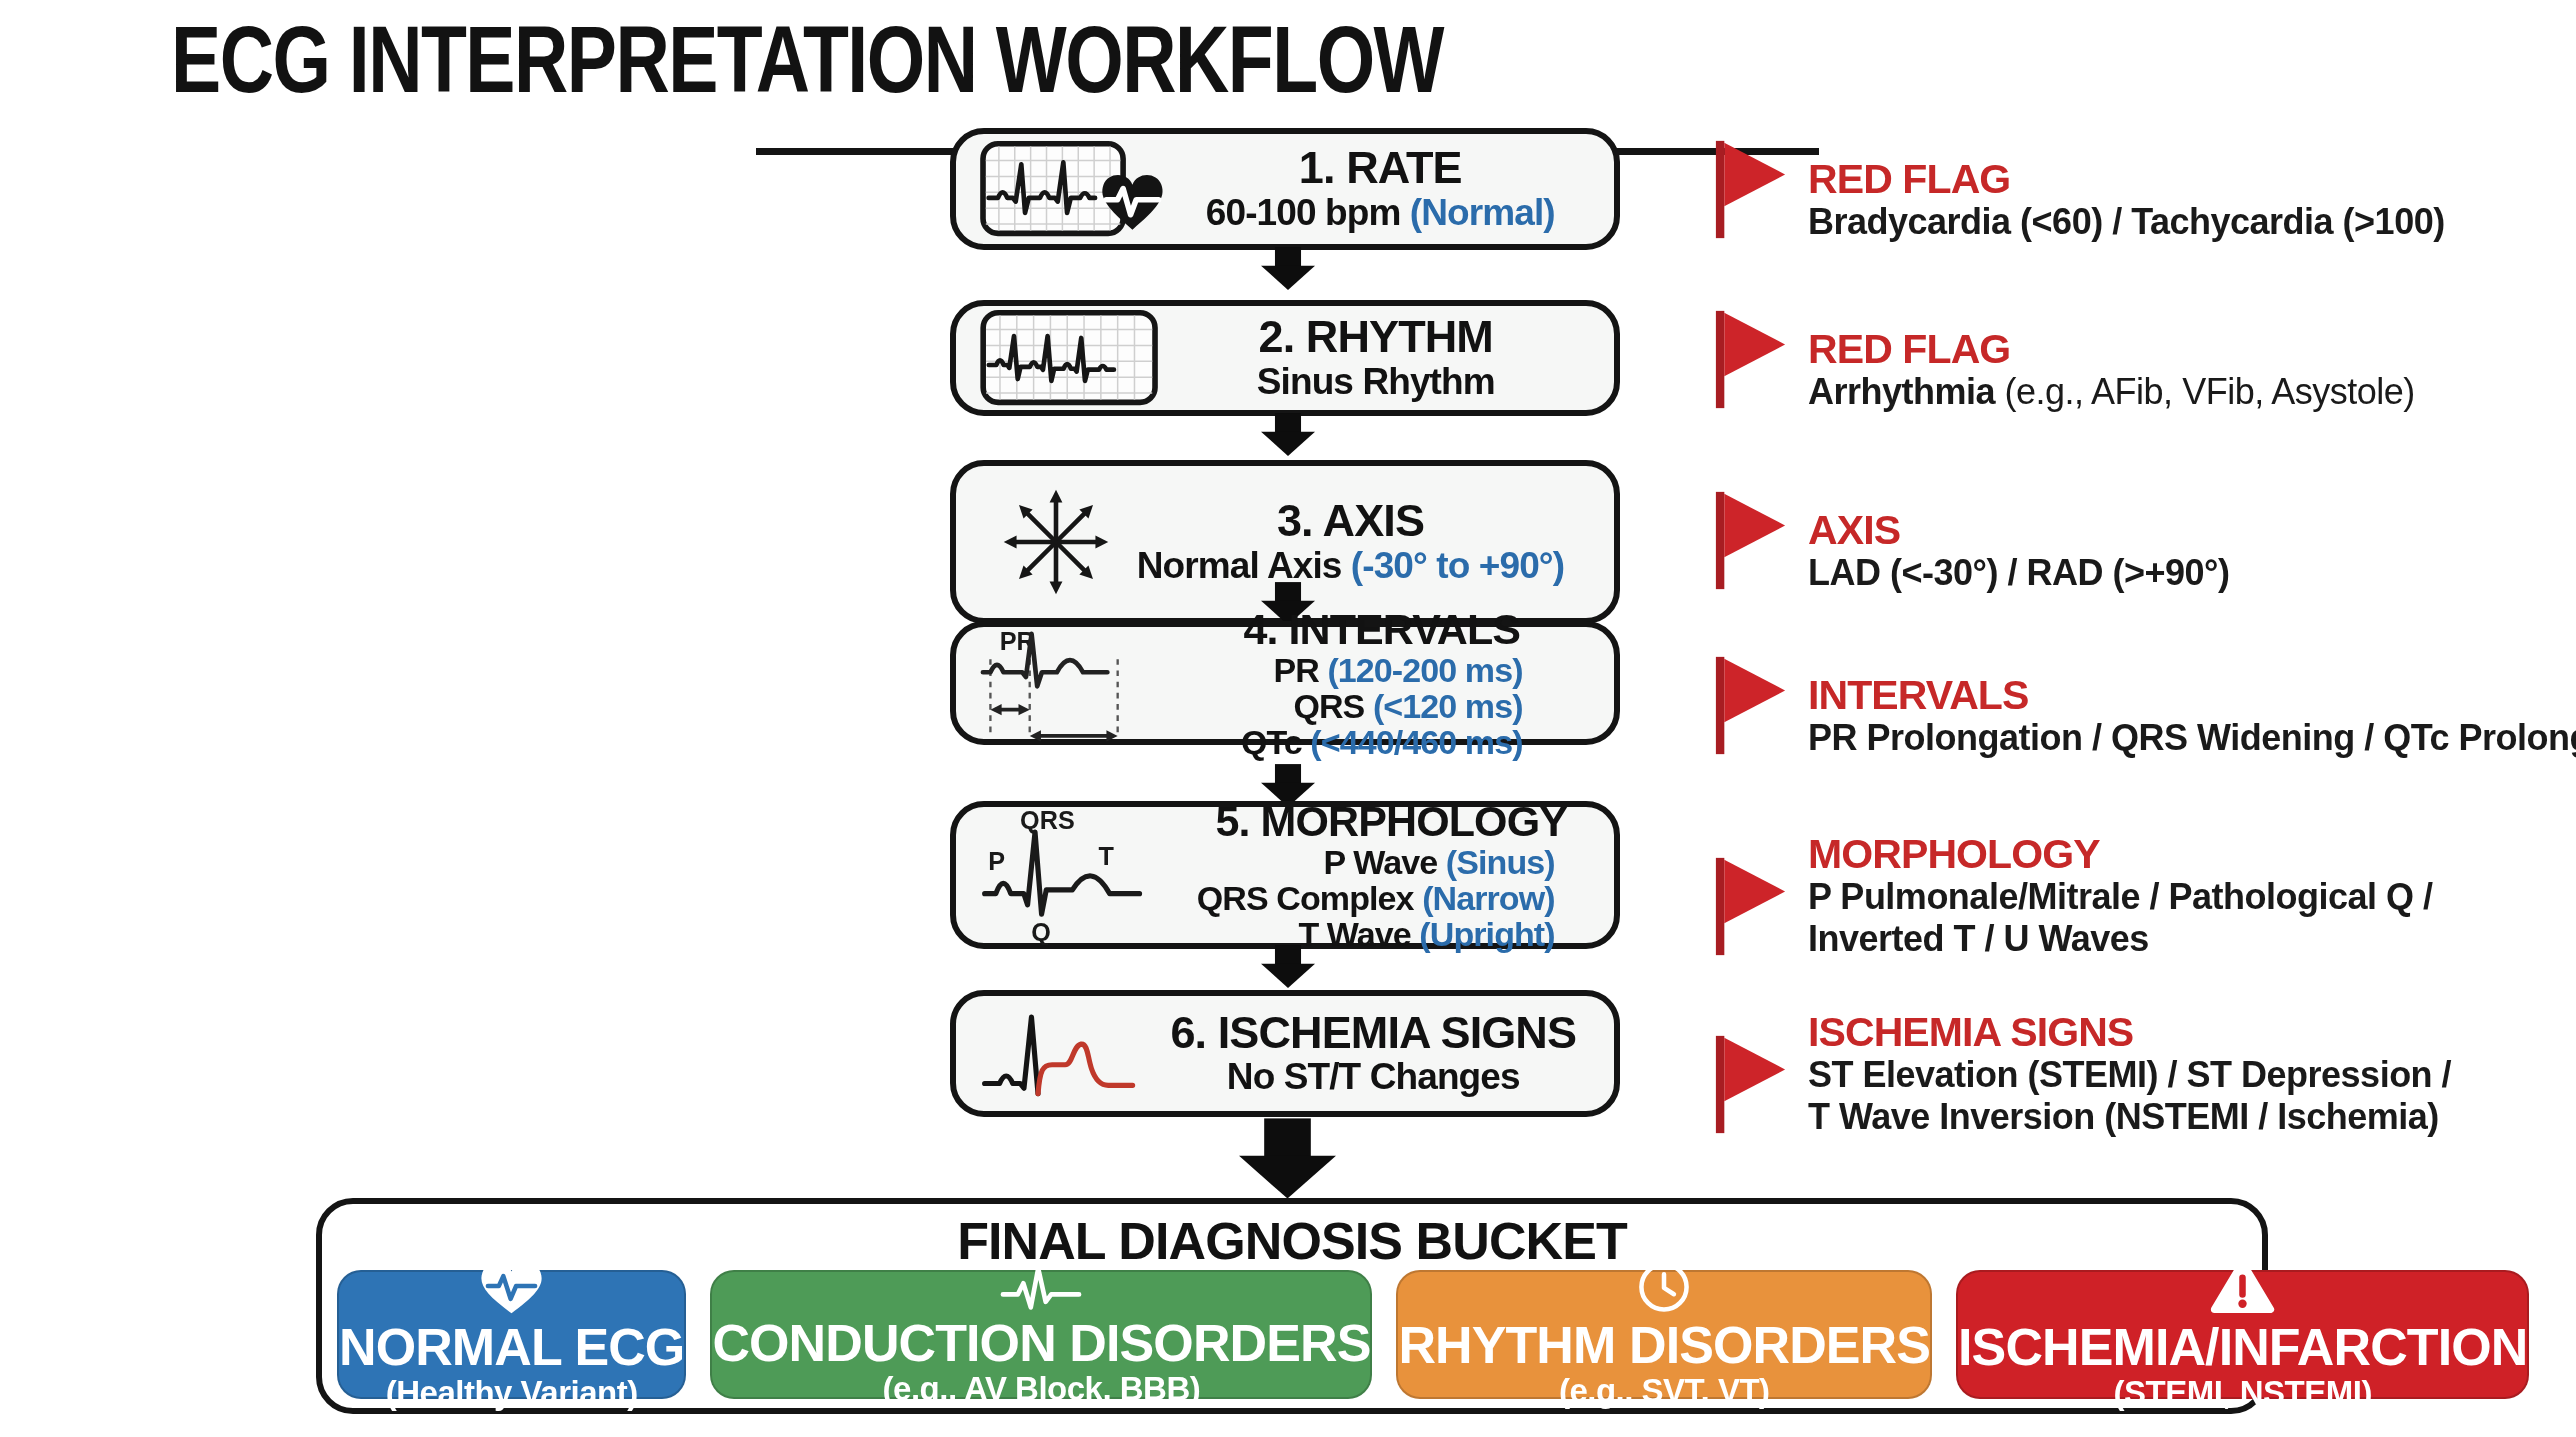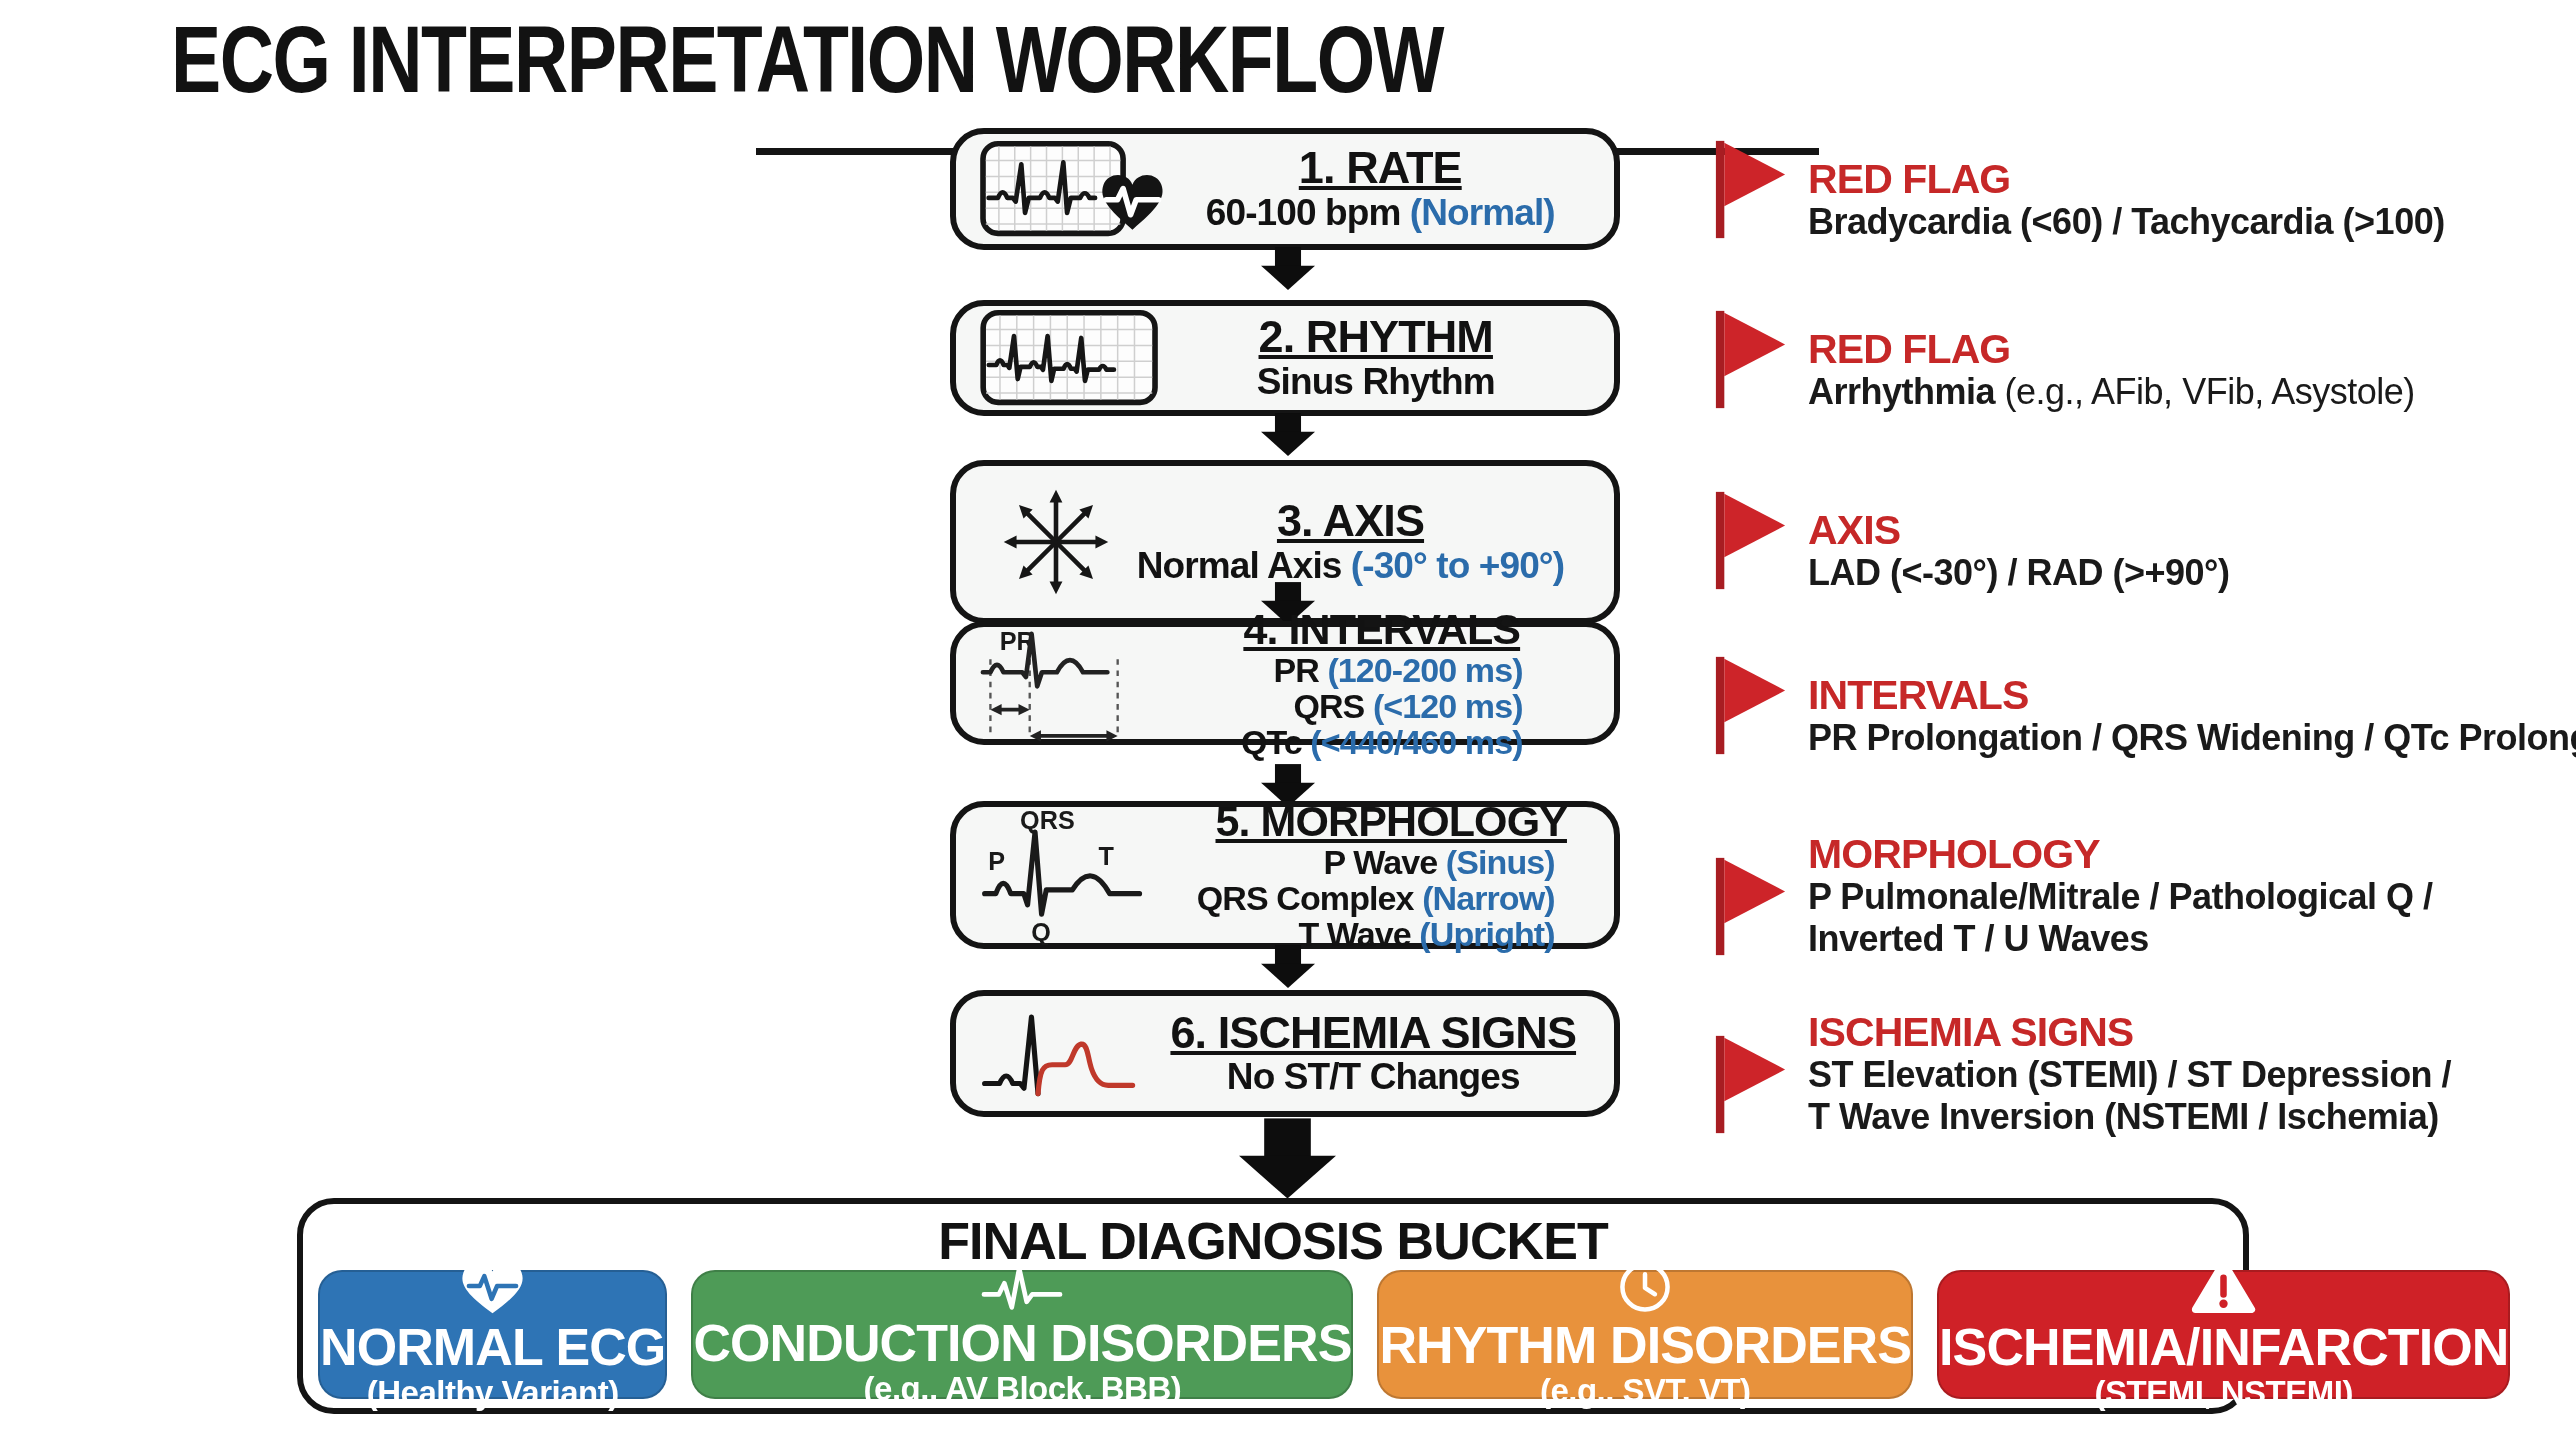--- a/index.html
+++ b/index.html
@@ -15,38 +15,38 @@
   .main-title span{display:inline-block;transform:scaleX(0.8);transform-origin:center;letter-spacing:-1.9px;}
   .title-underline{position:absolute;top:148px;left:756px;width:1063px;height:6.6px;background:#141414;}
   
   .step{
     position:absolute;left:950px;width:670px;box-sizing:border-box;
     background:#f6f7f6;border:6.6px solid #141414;border-radius:34px;
     display:flex;align-items:center;
   }
   .step-icon{flex:0 0 auto;margin-left:22.5px;display:flex;align-items:center;}
   .step-text{flex:1;display:flex;flex-direction:column;justify-content:center;align-items:center;padding-right:24px;}
-  .step-title{font-size:45px;line-height:1.08;letter-spacing:-0.9px;white-space:nowrap;text-decoration:underline;}
+  .step-title{font-size:45px;line-height:1.08;letter-spacing:-0.9px;white-space:nowrap;}
   .step-line{font-size:37px;line-height:1.1;letter-spacing:-0.9px;white-space:nowrap;}
   .step-lines{display:inline-block;text-align:right;}
   .step-lines .step-line{font-size:34px;line-height:1.06;}
   .hl{color:#2b6cab;}
   
   .arrow{position:absolute;left:1261px;}
   .arrow svg,.big-arrow svg{display:block;}
   .big-arrow{position:absolute;left:1239px;top:1118px;}
   
   .flag-row{position:absolute;left:1712px;display:flex;align-items:flex-end;}
   .flag-glyph{flex:0 0 auto;margin-right:19px;}
   .flag-title{color:#c62828;font-size:41px;line-height:1.05;letter-spacing:-0.9px;white-space:nowrap;}
   .flag-desc{font-size:36px;line-height:1.16;letter-spacing:-0.5px;color:#1a1a1a;white-space:nowrap;}
   .flag-desc .reg{font-weight:normal;}
   
   .bucket{
-    position:absolute;left:297px;top:1198px;width:1952px;height:216px;box-sizing:border-box;
+    position:absolute;left:316px;top:1198px;width:1952px;height:216px;box-sizing:border-box;
     background:#ffffff;border:6.6px solid #141414;border-radius:37px;
   }
   .bucket-title{text-align:center;font-size:52px;line-height:1.0;margin-top:11.2px;letter-spacing:-0.9px;}
   .bucket-row{position:absolute;left:15px;right:15px;top:66px;bottom:9.4px;display:flex;gap:24px;}
   .bucket-item{
     flex:1;border-radius:24px;color:#ffffff;display:flex;flex-direction:column;
     align-items:center;justify-content:center;text-align:center;border:2.8px solid rgba(0,0,0,0.18);
     box-sizing:border-box;
   }
   .bucket-item .b-icon{margin-bottom:3.7px;display:flex;}

